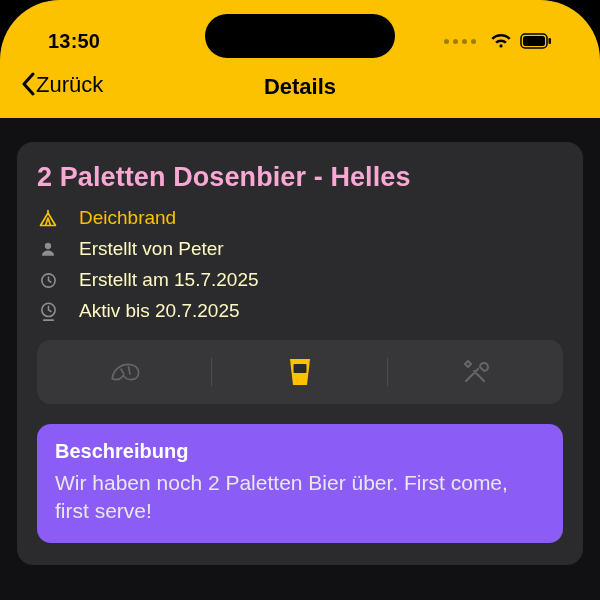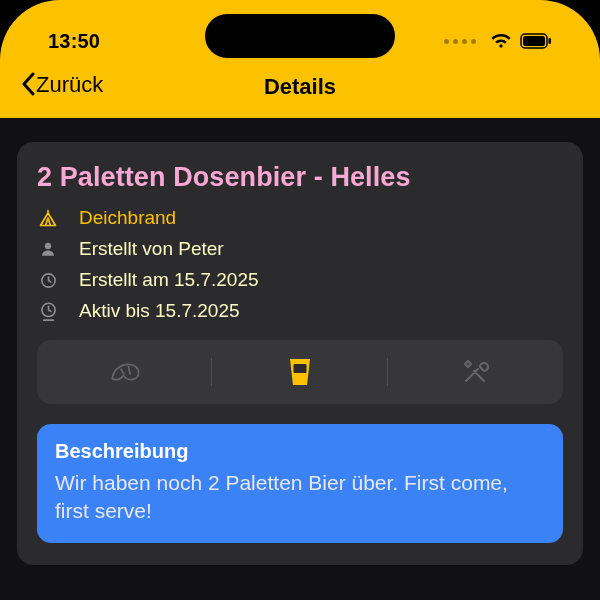--- a/index.html
+++ b/index.html
@@ -21,21 +21,21 @@
   .item-title { color: #f9a8d4; font-size: 27px; font-weight: 700; margin-bottom: 14px; letter-spacing: 0.1px; }
   .meta { display: flex; align-items: center; gap: 20px; margin-bottom: 9px; font-size: 19px; }
   .meta.accent { color: #fcc200; }
   .meta.muted { color: #fef9c3; }
   .meta-icon { width: 22px; display: flex; justify-content: center; align-items: center; }
   .segments { margin-top: 18px; background: #37373a; border-radius: 14px; height: 64px; display: flex; align-items: center; justify-content: space-around; }
   .seg { flex: 1; display: flex; align-items: center; justify-content: center; position: relative; height: 100%; cursor: pointer; }
   .seg:not(:last-child)::after { content: ""; position: absolute; right: 0; top: 18px; bottom: 18px; width: 1px; background: rgba(255,255,255,0.12); }
   .seg svg { opacity: 0.55; }
   .seg.active svg { opacity: 1; }
-  .desc-card { background: #3b82f6; border-radius: 14px; margin-top: 20px; padding: 16px 18px 18px 18px; }
+  .desc-card { background: #8b5cf6; border-radius: 14px; margin-top: 20px; padding: 16px 18px 18px 18px; }
   .desc-title { color: #fff; font-weight: 700; font-size: 20px; margin-bottom: 6px; }
   .desc-body { color: #e8e8ea; font-size: 21px; line-height: 1.33; }
 </style>
 </head>
 <body>
 
 <div class="viewport">
   <div class="phone">
     <div class="notch"></div>
 
@@ -109,21 +109,21 @@
         </div>
 
         <div class="meta muted">
           <span class="meta-icon">
             <svg width="19" height="21" viewBox="0 0 24 26">
                 <circle cx="12" cy="11" r="8.4" stroke="#8e8e92" stroke-width="2" fill="none"></circle>
                 <path d="M12 6.5 V11 L15 13" stroke="#8e8e92" stroke-width="2" fill="none" stroke-linecap="round"></path>
                 <line x1="6" y1="24" x2="18" y2="24" stroke="#8e8e92" stroke-width="2.2" stroke-linecap="round"></line>
               </svg>
           </span>
-          <span>Aktiv bis 15.7.2025</span>
+          <span>Aktiv bis 20.7.2025</span>
         </div>
 
         <div class="segments">
           <div class="seg">
             <svg width="34" height="28" viewBox="0 0 40 28">
                 <path d="M5 22 C6 12 14 5 24 5 C31 5 36 9 36 15 C36 20 32 23 27 23 C23 23 20 21 18 18 C15 22 10 24 5 22 Z M15 10 L19 17 M24 7 L26 17" stroke="#8e8e92" stroke-width="2" fill="none" stroke-linejoin="round"></path>
               </svg>
           </div>
           <div class="seg active">
             <svg width="26" height="30" viewBox="0 0 26 30">

